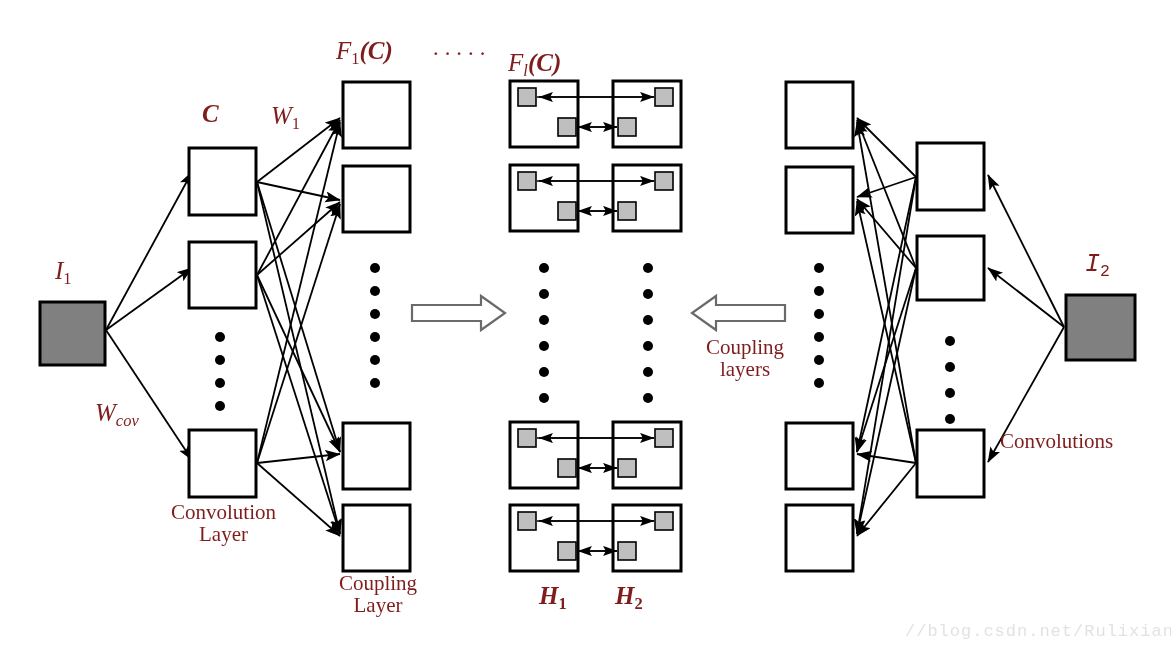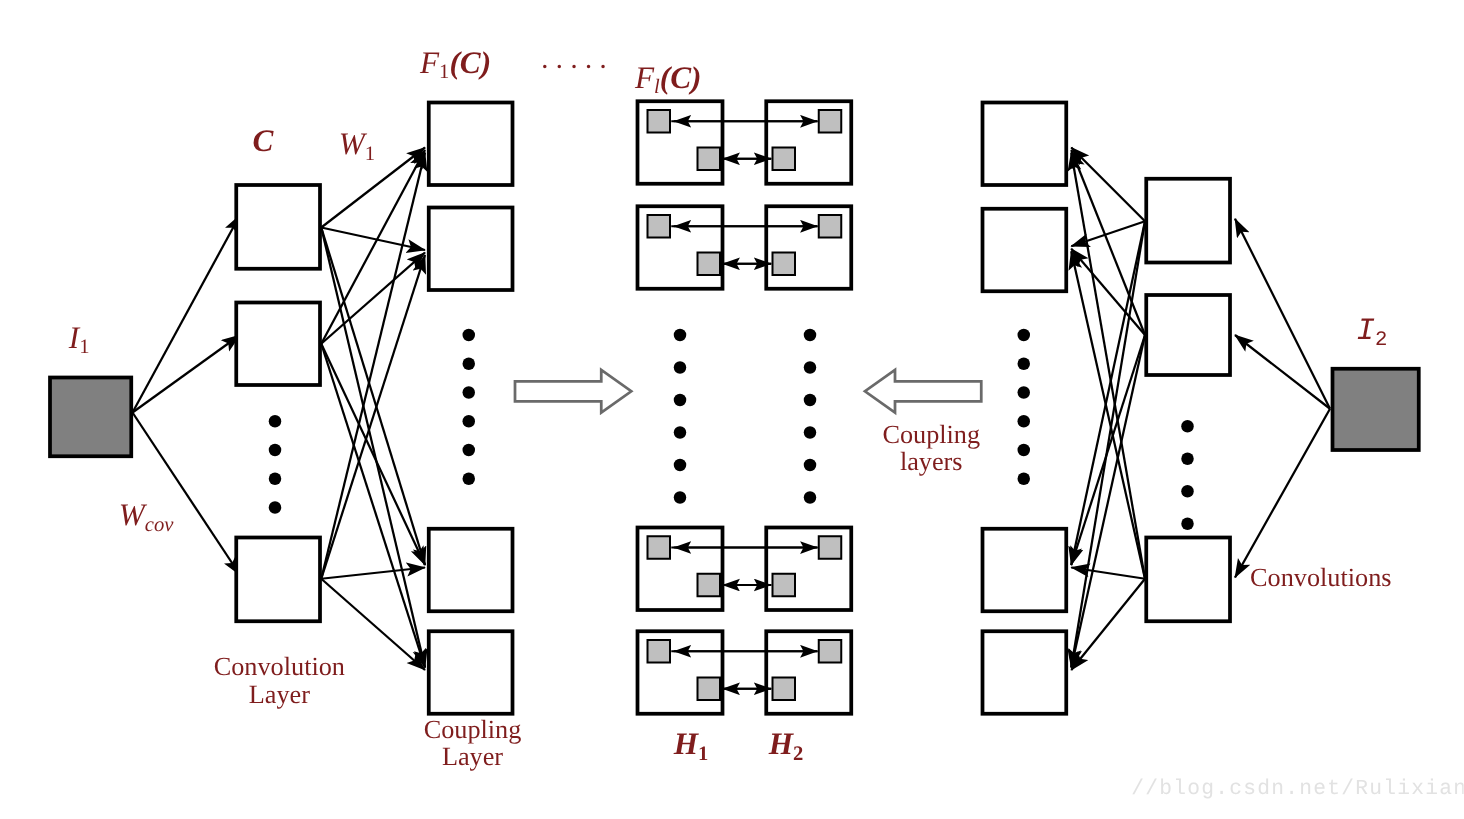--- a/index.html
+++ b/index.html
@@ -294,21 +294,21 @@
   </svg>
 
   <div class="lbl math-i" style="left:55px; top:258px;text-align:right;"><span>I</span><span class="sub-up">1</span></div>
 
   <div class="lbl math-i" style="left:95px; top:400px;"><span>W</span><span class="sub">cov</span></div>
 
   <div class="lbl math-b" style="left:202px; top:101px;"><span>C</span></div>
 
   <div class="lbl math-i" style="left:271px; top:103px;"><span>W</span><span class="sub-up">1</span></div>
 
-  <div class="lbl lbl-plain lbl-center" style="left:151px; top:522px; width:145px;">
+  <div class="lbl lbl-plain lbl-center" style="left:151px; top:501px; width:145px;">
     <div>Convolution</div>
     <div>Layer</div>
   </div>
 
   <div class="lbl math-i" style="left:336px; top:38px;"><span>F</span><span class="sub-up">1</span><span class="math-b" style="font-size:25px;">(C)</span></div>
 
   <div class="lbl lbl-plain" style="left:432px; top:42px; font-size:23px; letter-spacing:4px;"><span>·····</span></div>
 
   <div class="lbl math-i" style="left:508px; top:50px;"><span>F</span><span class="sub">l</span><span class="math-b" style="font-size:25px;">(C)</span></div>
 
@@ -318,19 +318,19 @@
   </div>
 
   <div class="lbl math-b" style="left:539px; top:583px;"><span>H</span><span class="sub-up">1</span></div>
   <div class="lbl math-b" style="left:615px; top:583px;"><span>H</span><span class="sub-up">2</span></div>
 
   <div class="lbl lbl-plain lbl-center" style="left:695px; top:336px; width:100px;">
     <div>Coupling</div>
     <div>layers</div>
   </div>
 
-  <div class="lbl lbl-plain" style="left:1000px; top:430px;margin-top:21px;"><span>Convolutions</span></div>
+  <div class="lbl lbl-plain" style="left:1000px; top:430px;"><span>Convolutions</span></div>
 
   <div class="lbl math-i" style="left:1085px; top:252px;font-family:Liberation Mono, monospace;"><span>I</span><span class="sub-up">2</span></div>
 
   <div class="watermark" style="left:905px; top:622px;"><span>//blog.csdn.net/Rulixiang</span></div>
 
 </div>
 
 </body></html>

